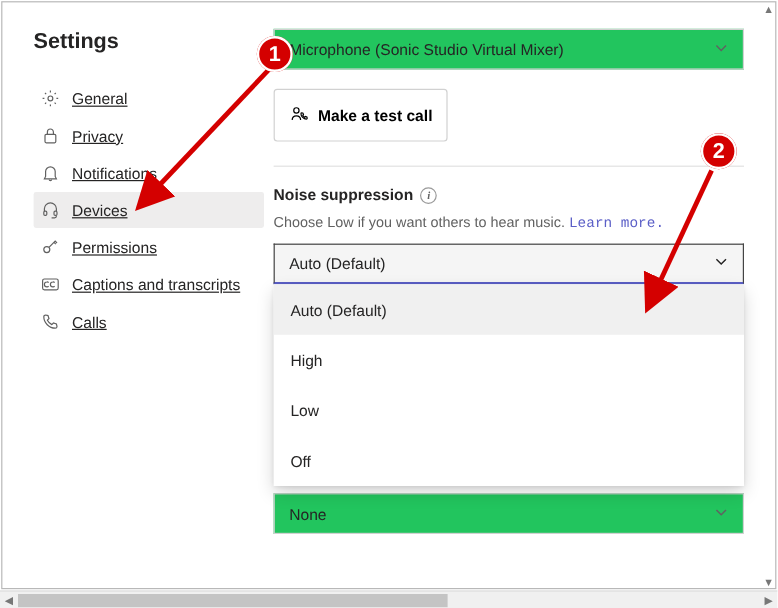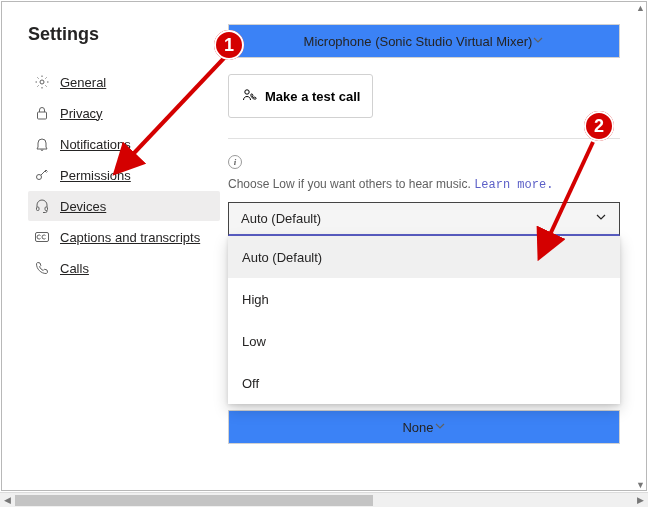--- a/index.html
+++ b/index.html
@@ -61,26 +61,26 @@
     margin-right: 10px;
   }
   .sidebar-item .icon svg { width: 16px; height: 16px; }
   .sidebar-label { font-size: 13px; }
   .main {
     flex: 1;
     padding-left: 8px;
   }
   .select-box {
     border: 1px solid #d1d1d1;
-    background: #3b82f6;
+    background: #22c55e;
     height: 34px;
     display: flex;
     align-items: center;
     padding: 0 12px;
-    justify-content: center;
+    justify-content: space-between;
     cursor: pointer;
     font-size: 13px;
     color: #252424;
   }
   .select-box .chev { color: #616161; }
   .select-open-top {
     border: 1px solid #444;
     background: #f5f5f5;
     border-bottom: 2px solid #5b5fc7;
     height: 34px;
@@ -236,40 +236,40 @@
       <div class="sidebar-item">
         <span class="icon">
           <svg viewBox="0 0 16 16" fill="none" stroke="currentColor" stroke-width="1">
               <path d="M4 11V7a4 4 0 018 0v4l1 2H3l1-2z"></path>
               <path d="M7 13.5a1 1 0 002 0"></path>
             </svg>
         </span>
         <span class="sidebar-label">Notifications</span>
       </div>
 
-      <div class="sidebar-item">
-        <span class="icon">
-          <svg viewBox="0 0 16 16" fill="none" stroke="currentColor" stroke-width="1">
-              <circle cx="5" cy="10" r="2.5"></circle>
-              <path d="M7 8l5-5 1.5 1.5M11 4l1.5 1.5"></path>
-            </svg>
-        </span>
-        <span class="sidebar-label">Permissions</span>
-      </div>
-
       <div class="sidebar-item active">
         <span class="icon">
           <svg viewBox="0 0 16 16" fill="none" stroke="currentColor" stroke-width="1">
               <path d="M3 9V7a5 5 0 0110 0v2"></path>
               <rect x="2.5" y="9" width="2.5" height="3.5" rx="1"></rect>
               <rect x="11" y="9" width="2.5" height="3.5" rx="1"></rect>
               <path d="M13 12.5v.5a1.5 1.5 0 01-1.5 1.5H9"></path>
             </svg>
         </span>
         <span class="sidebar-label">Devices</span>
+      </div>
+
+      <div class="sidebar-item">
+        <span class="icon">
+          <svg viewBox="0 0 16 16" fill="none" stroke="currentColor" stroke-width="1">
+              <circle cx="5" cy="10" r="2.5"></circle>
+              <path d="M7 8l5-5 1.5 1.5M11 4l1.5 1.5"></path>
+            </svg>
+        </span>
+        <span class="sidebar-label">Permissions</span>
       </div>
 
       <div class="sidebar-item">
         <span class="icon">
           <svg viewBox="0 0 16 16" fill="none" stroke="currentColor" stroke-width="1">
               <rect x="1.5" y="3.5" width="13" height="9" rx="1.5"></rect>
               <path d="M6.5 6.5A1.5 1.5 0 005 6a1.5 1.5 0 000 4 1.5 1.5 0 001.5-.5M11.5 6.5A1.5 1.5 0 0010 6a1.5 1.5 0 000 4 1.5 1.5 0 001.5-.5"></path>
             </svg>
         </span>
         <span class="sidebar-label">Captions and transcripts</span>
@@ -302,20 +302,21 @@
               <path d="M2.5 13c0-2 1.5-3.5 3.5-3.5s3.5 1.5 3.5 3.5"></path>
               <path d="M10.5 7l1 .3.4 1.2-.6.6a4 4 0 001.6 1.6l.6-.6 1.2.4.3 1c0 .4-.3.7-.7.7-2.3 0-4.5-2.2-4.5-4.5 0-.4.3-.7.7-.7z"></path>
             </svg>
         </span>
         <span>Make a test call</span>
       </button>
 
       <hr class="divider">
 
       <div class="section-head">
+        <span>Noise suppression</span>
         <span class="info-icon">i</span>
       </div>
 
       <div class="help-text">
         <span>Choose Low if you want others to hear music.</span>
         <span class="learn-more">Learn more.</span>
       </div>
 
       <div class="select-open-top">
         <span>Auto (Default)</span>

